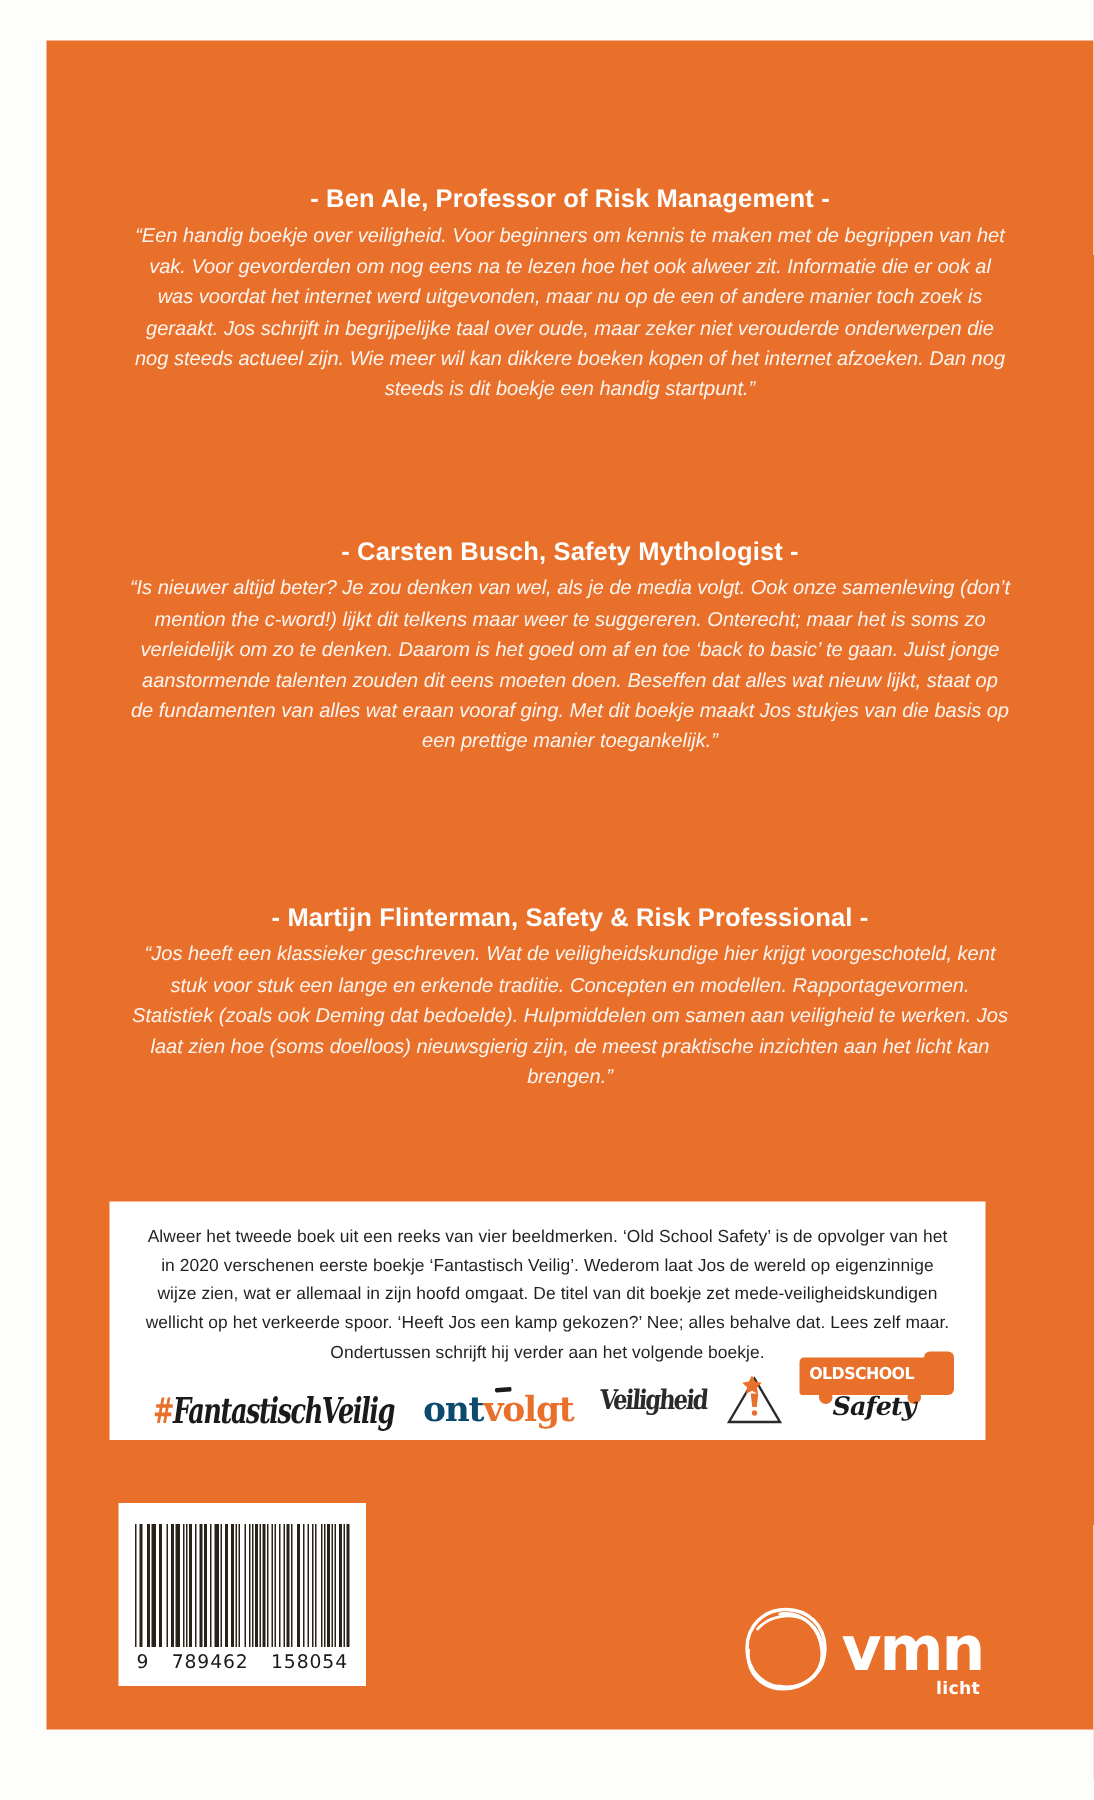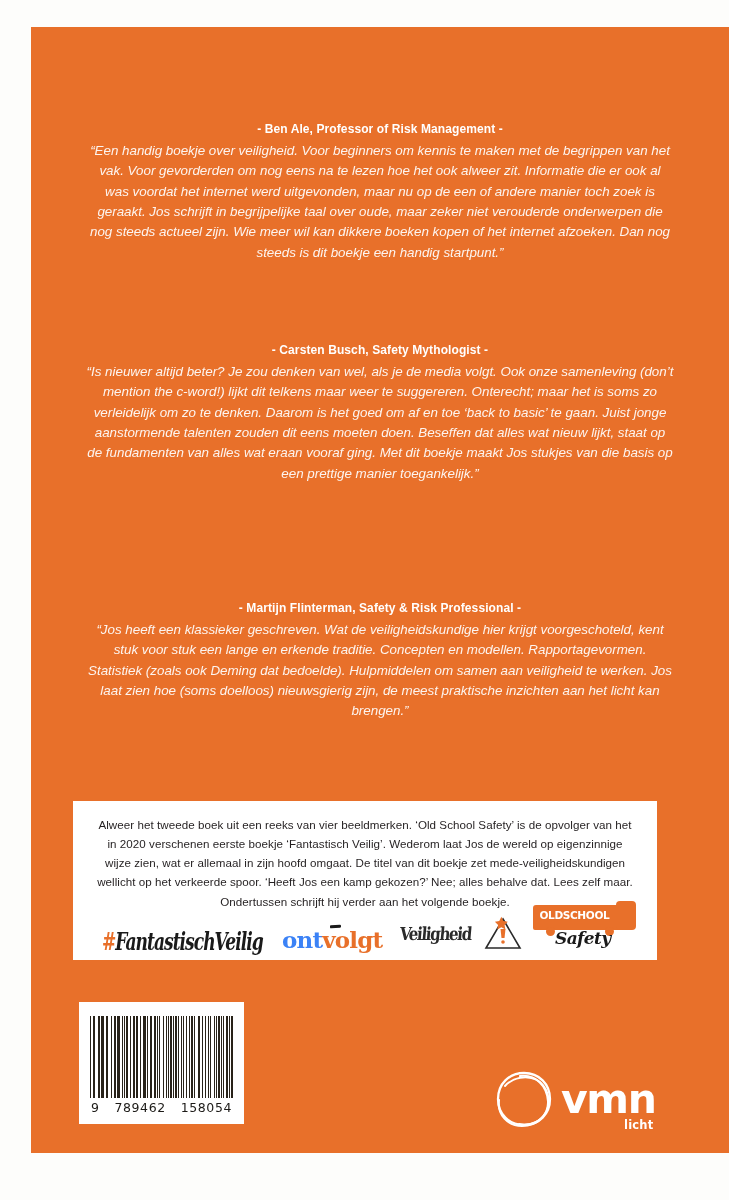--- a/index.html
+++ b/index.html
@@ -34,38 +34,38 @@
 
   
   .quote-block {
     position: absolute;
     left: 55px;
     width: 588px;
     text-align: center;
     color: #ffffff;
   }
   .quote-head {
-    font-size: 12px;
+    font-size: 17px;
     font-weight: bold;
     letter-spacing: 0.1px;
     margin: 0 0 3px 0;
     line-height: 1.32;
     color: #ffffff;
   }
   .quote-body {
     font-size: 13.4px;
     font-style: italic;
     line-height: 1.52;
     margin: 0;
     color: #fdf4ef;
     letter-spacing: -0.02px;
   }
 
   #quote-1 { top: 95px; }
-  #quote-2 { top: 316px; }
+  #quote-2 { top: 330px; }
   #quote-3 { top: 574px; }
 
   
   #info-card {
     position: absolute;
     left: 42px;
     top: 774px;
     width: 584px;
     height: 159px;
     background: #ffffff;
@@ -116,21 +116,21 @@
   
   .lg-om {
     font-family: "DejaVu Serif", serif;
     font-weight: bold;
     font-size: 23px;
     letter-spacing: -0.8px;
     white-space: nowrap;
     position: relative;
     line-height: 1;
   }
-  .lg-om .ont { color: #3b82f6; }
+  .lg-om .ont { color: #0c4a6e; }
   .lg-om .moet { color: #e8702a; }
   .lg-om .tick {
     position: absolute;
     top: -3px;
     left: 48px;
     width: 11px;
     height: 3px;
     background: #1a1a1a;
     border-radius: 1px;
     transform: rotate(-4deg);

